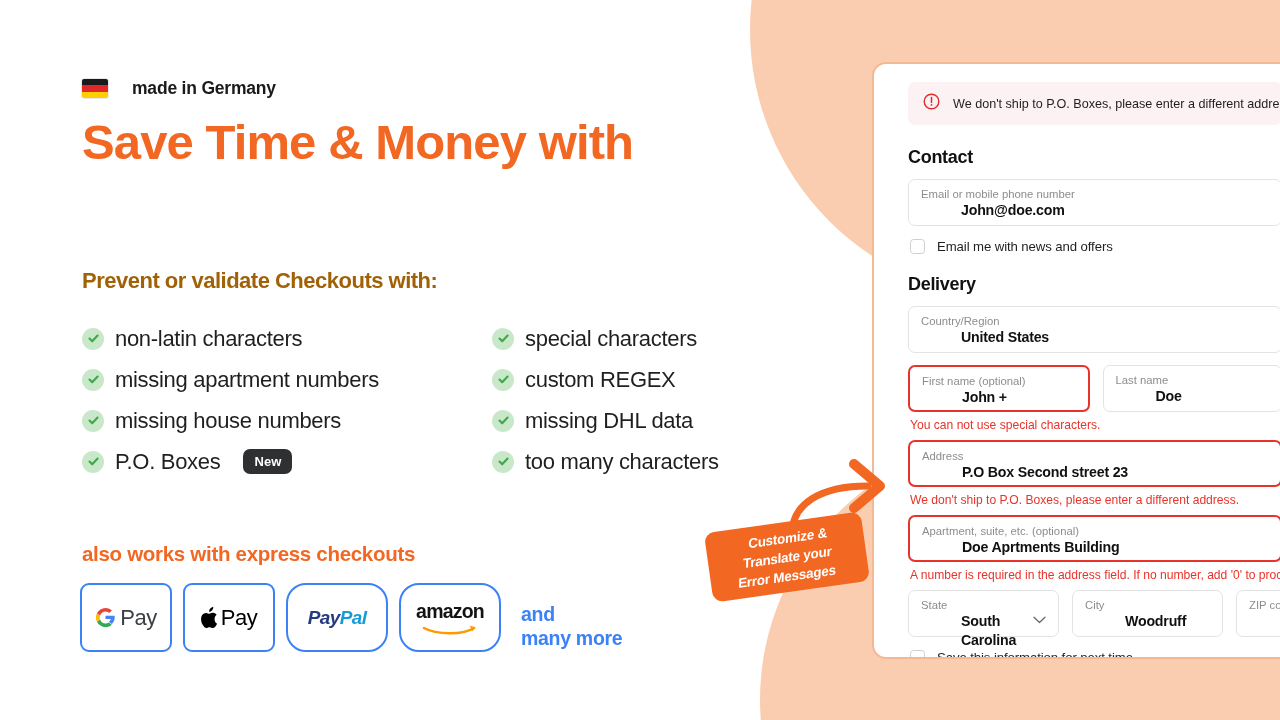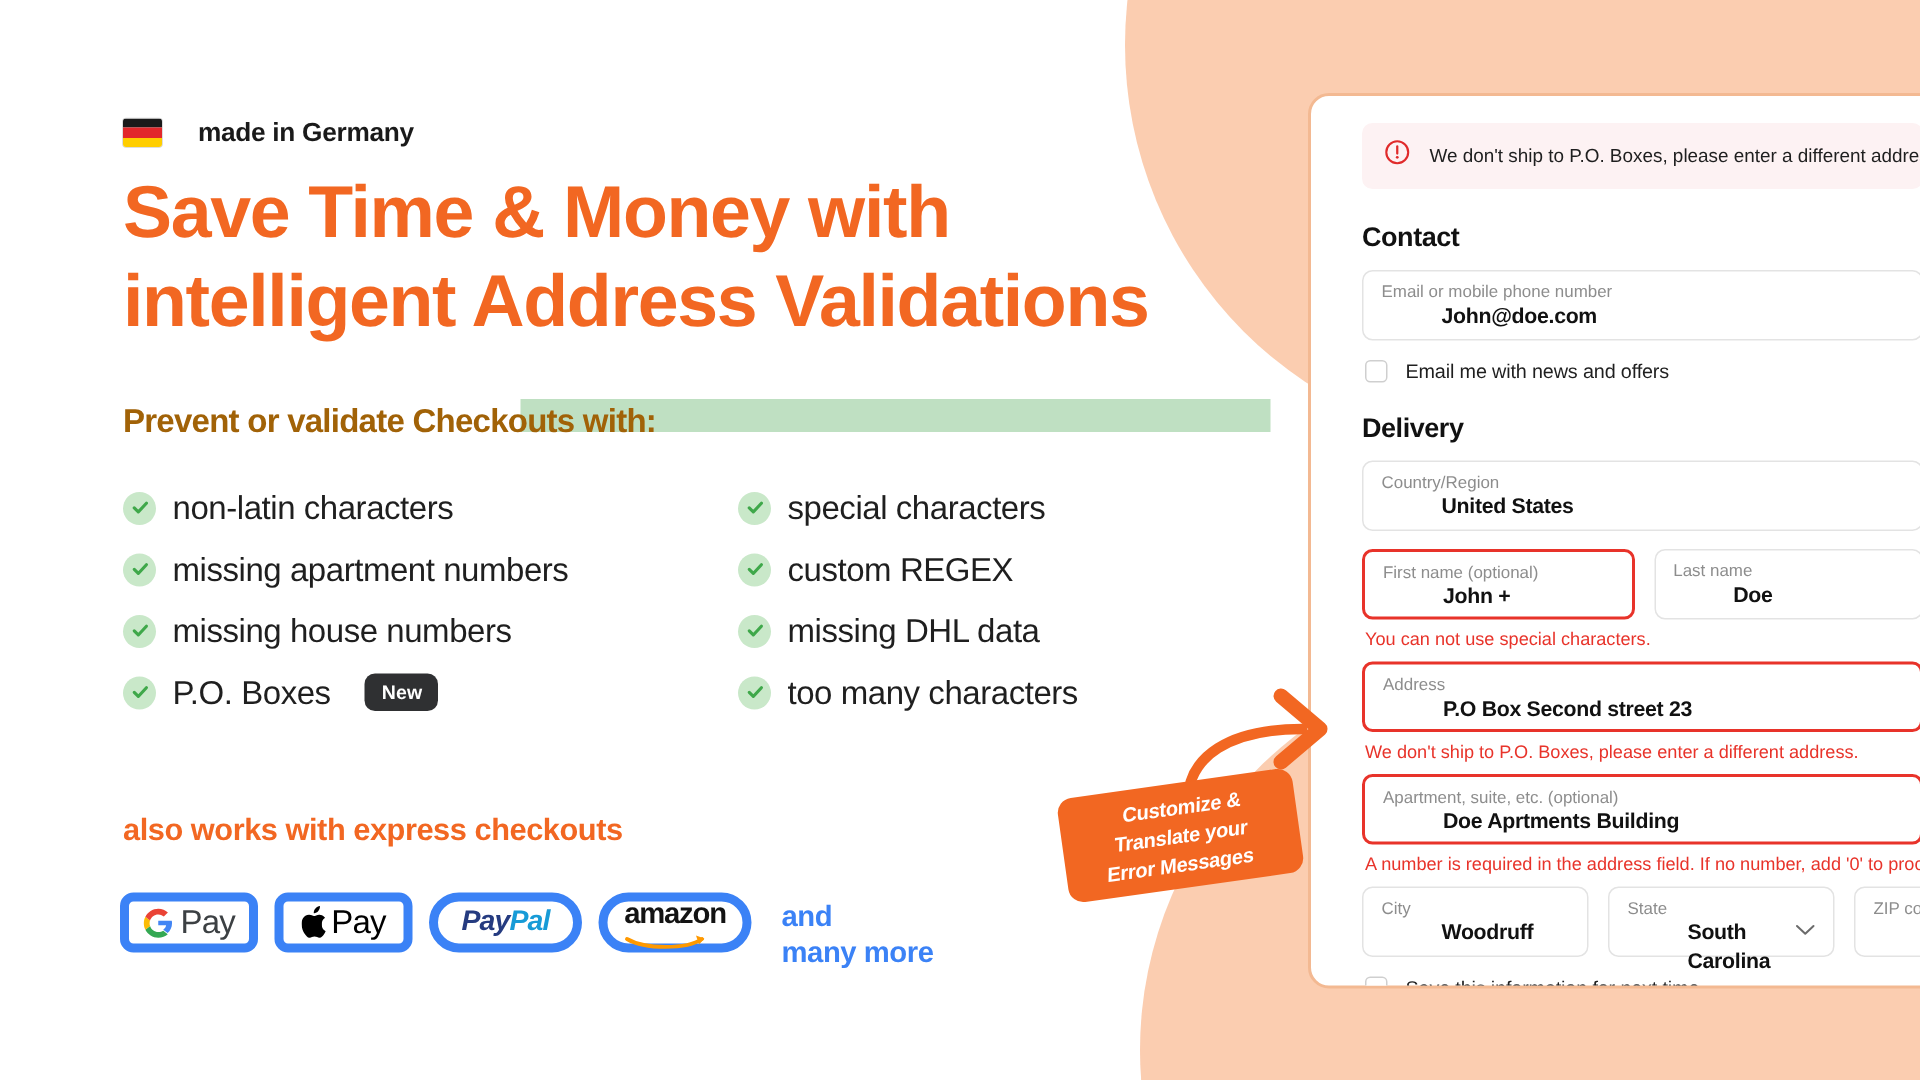--- a/index.html
+++ b/index.html
@@ -51,30 +51,30 @@
          display:flex; align-items:center; justify-content:center; flex:0 0 22px; }
   .chk svg { display:block; }
   .feat-label { font-size:22px; color:#1f1f1f; letter-spacing:-0.3px; white-space:nowrap; }
   .new-badge { margin-left:12px; background:#2f3032; color:#fff; font-size:13px; font-weight:700;
     padding:5px 11px; border-radius:7px; letter-spacing:0.1px; }
 
   .also { position:absolute; left:82px; top:542px; font-size:20.5px; font-weight:800;
     color:#f26722; letter-spacing:-0.3px; }
 
   .pay-row { position:absolute; left:80px; top:583px; display:flex; align-items:center; gap:11px; }
-  .pay-card { width:92px; height:40px; border:6px solid #3b82f6; border-radius:9px; background:#fff;
+  .pay-card { width:92px; height:69px; border:2px solid #3b82f6; border-radius:9px; background:#fff;
     display:flex; align-items:center; justify-content:center; }
   .pay-card.wide { width:102px;border-radius:20px; }
   .gpay { display:flex; align-items:center; gap:4px; }
   .gpay-txt { font-size:22px; color:#3c4043; letter-spacing:-0.5px; }
   .apay { display:flex; align-items:center; gap:2px; }
   .apay-txt { font-size:22px; color:#000; letter-spacing:-0.5px; }
   .ppal { font-size:19px; font-weight:800; font-style:italic; letter-spacing:-0.6px; }
   .ppal .a { color:#253b80; } .ppal .b { color:#179bd7; }
-  .amzn { display:flex; flex-direction:column; }
+  .amzn { display:flex; flex-direction:column; align-items:center; }
   .amzn-txt { font-size:19.5px; font-weight:700; color:#131313; letter-spacing:-0.8px; }
   .and-more { margin-left:9px; font-size:19.5px; font-weight:800; color:#3b82f6;
     line-height:24px; letter-spacing:-0.3px;margin-top:16px; }
 
   
   .callout-wrap { position:absolute; left:700px; top:460px; width:210px; height:160px; z-index:6; }
   .callout { position:absolute; left:8px; top:62px; width:158px; height:70px;
     background:#f26722; border-radius:10px; transform:rotate(-8deg);
     display:flex; align-items:center; justify-content:center; }
   .callout-txt { color:#fff; font-size:13.5px; font-weight:800; line-height:19px;
@@ -129,24 +129,20 @@
       <span class="flag">
         <i class="f1"></i>
           <i class="f2"></i>
           <i class="f3"></i>
       </span>
       <span class="made-txt">made in Germany</span>
     </div>
 
     <h1 class="headline">
       <span>Save Time &amp; Money with</span>
-      <span class="l2">
-        <span class="hl-mark"></span>
-        <span>intelligent </span><span>Address Validations</span>
-      </span>
     </h1>
 
     <h2 class="subhead">Prevent or validate Checkouts with:</h2>
 
     <div class="features">
       <div class="feat">
         <span class="chk">
             <svg width="13" height="13" viewBox="0 0 13 13">
               <path d="M2.5 6.6 L5.2 9.3 L10.6 3.5" stroke="#3fa84a" stroke-width="2.1" fill="none" stroke-linecap="round" stroke-linejoin="round"></path>
             </svg>
@@ -317,33 +313,33 @@
     </div>
     <div class="err-msg">We don't ship to P.O. Boxes, please enter a different address.</div>
 
     <div class="field err">
       <div class="f-label">Apartment, suite, etc. (optional)</div>
       <div class="f-value">Doe Aprtments Building</div>
     </div>
     <div class="err-msg">A number is required in the address field. If no number, add '0' to proceed.</div>
 
     <div class="row3">
-      <div class="field city">
-        <div class="f-label">City</div>
-        <div class="f-value">Woodruff</div>
-      </div>
       <div class="field state">
         <div class="f-label">State</div>
         <div class="f-value">South Carolina</div>
         <span class="chev">
           <svg width="13" height="8" viewBox="0 0 13 8">
               <path d="M1 1.3 L6.5 6.5 L12 1.3" stroke="#6b6b6b" stroke-width="1.35" fill="none" stroke-linecap="round" stroke-linejoin="round"></path>
             </svg>
         </span>
       </div>
+      <div class="field city">
+        <div class="f-label">City</div>
+        <div class="f-value">Woodruff</div>
+      </div>
       <div class="field zip">
         <div class="f-label">ZIP code</div>
         <div class="f-value">29388</div>
       </div>
     </div>
 
     <div class="chk-row">
       <span class="chk-box"></span>
       <span class="chk-label">Save this information for next time</span>
     </div>

